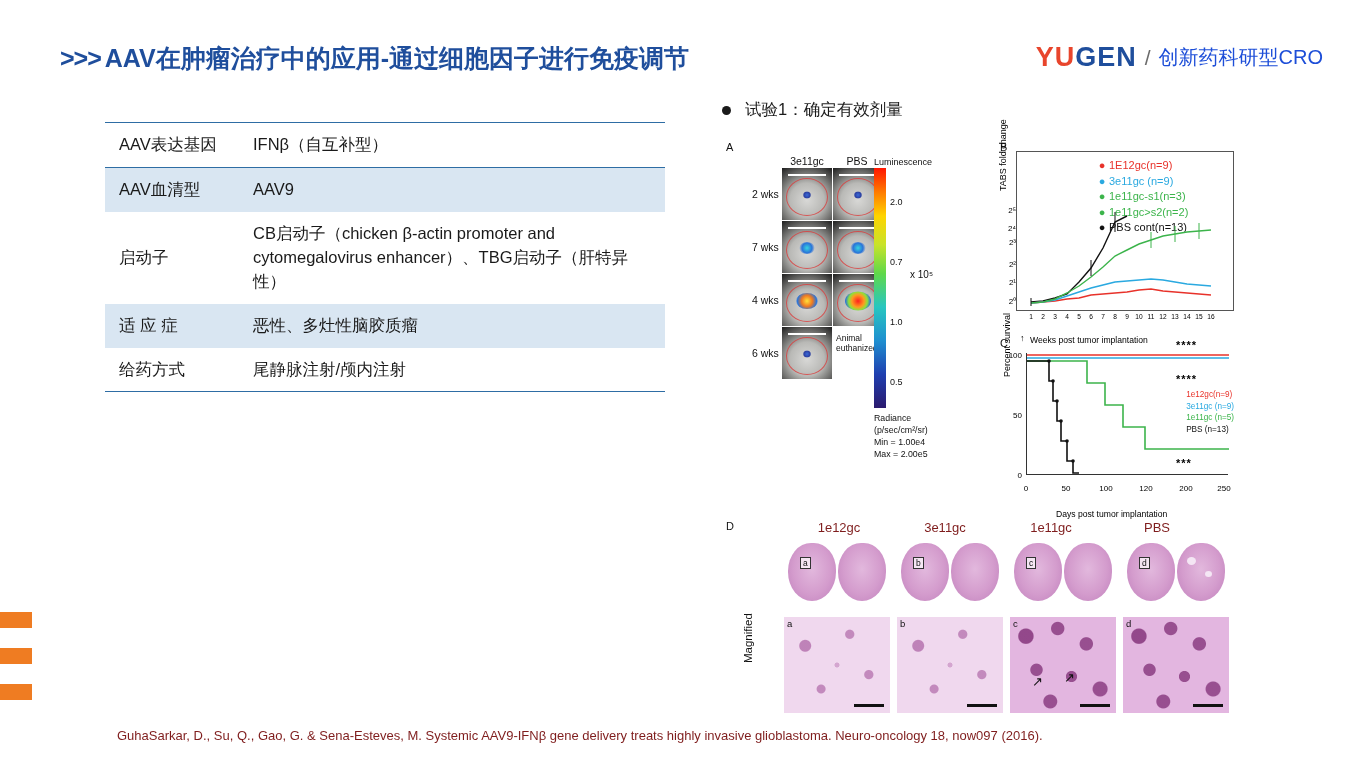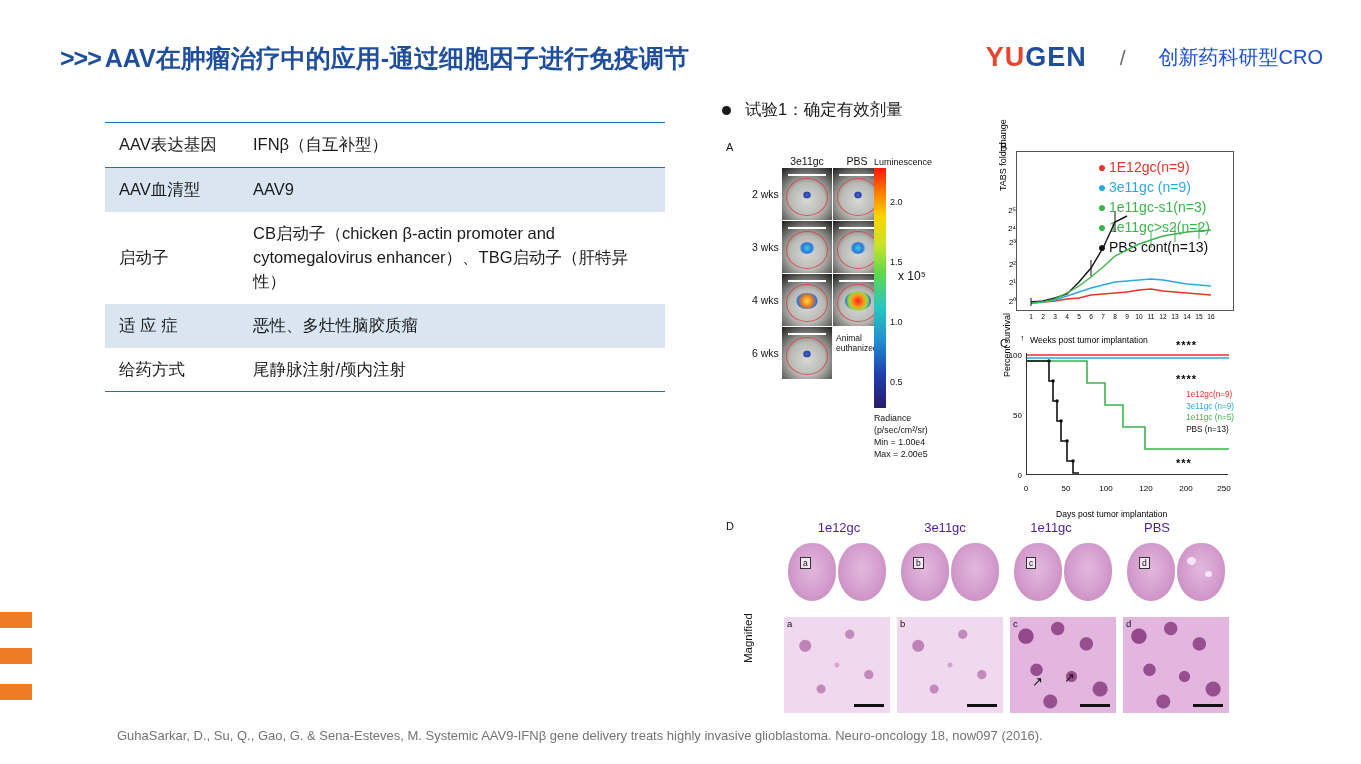--- a/index.html
+++ b/index.html
@@ -13,21 +13,21 @@
   }
   
   .slide-title {
     position:absolute; left:60px; top:42px;
     font-size:25px; font-weight:bold; color:#1f4e9c;
     letter-spacing:0px; white-space:nowrap;
   }
   .slide-title .chev { letter-spacing:-1px; margin-right:4px; }
   .brand {
     position:absolute; right:38px; top:42px;
-    display:flex; align-items:center; white-space:nowrap;gap:25px;
+    display:flex; align-items:center; white-space:nowrap;
   }
   .brand-logo {
     font-size:27px; font-weight:bold; letter-spacing:1px;
   }
   .brand-logo .y { color:#e8452c; }
   .brand-logo .u { color:#e8452c; }
   .brand-logo .g { color:#1f4e9c; }
   .brand-logo .e { color:#1f4e9c; }
   .brand-logo .n { color:#1f4e9c; }
   .brand-sep { color:#6b6b6b; font-size:21px; margin:0 8px; font-weight:300;}
@@ -115,28 +115,28 @@
   .cbar-title { font-size:9px; color:#111; margin-bottom:1px; }
   .cbar-row { display:flex; }
   .cbar {
     width:12px; height:240px;
     background:linear-gradient(to top,
       #2b1a6e 0%, #1f3fb0 14%, #1f8fd0 28%, #28c6c0 42%,
       #5fd84a 56%, #c8e32a 68%, #ffd400 80%, #ff7a00 90%, #ff1500 100%);
   }
   .cbar-ticks { margin-left:4px; height:240px; position:relative; font-size:9px; color:#111; }
   .cbar-ticks span { position:absolute; left:0; transform:translateY(-50%);margin-top:32px; }
-  .cbar-unit { font-size:12px; color:#111; position:absolute; left:24px; top:112px;text-align:center; }
+  .cbar-unit { font-size:10px; color:#111; position:absolute; left:36px; top:112px;text-align:center; }
   .rad { position:absolute; left:148px; top:272px; font-size:8.8px; color:#111; line-height:1.35; }
 
   
   #panelB { position:absolute; left:282px; top:6px; width:238px; height:190px; }
   #panelB .lblB { position:absolute; left:0; top:0; }
   .chartB-box { position:absolute; left:16px; top:10px; width:218px; height:160px; border:1px solid #555; }
-  .legendB { position:absolute; left:78px; top:6px; font-size:14px; line-height:1.42; }
+  .legendB { position:absolute; left:78px; top:6px; font-size:11px; line-height:1.42; }
   .legendB div { white-space:nowrap; }
   .lgd-mark { display:inline-block; width:14px; text-align:center; font-weight:bold; }
   .axB-y { position:absolute; left:-2px; top:50px; font-size:9px; transform:rotate(-90deg); transform-origin:left top; white-space:nowrap; }
   .axB-x { position:absolute; left:30px; bottom:-14px; font-size:8.6px; white-space:nowrap; }
   .ytickB { position:absolute; left:-1px; font-size:8px; transform:translate(-100%,-50%); }
   .xtickB { position:absolute; bottom:-10px; font-size:6.6px; transform:translateX(-50%); }
   .arrowB { position:absolute; left:20px; bottom:-12px; font-size:9px; }
 
   
   #panelC { position:absolute; left:282px; top:202px; width:238px; height:180px; }
@@ -146,21 +146,21 @@
   .starC { position:absolute; font-size:11px; font-weight:bold; letter-spacing:1px; }
   .axC-y { position:absolute; left:2px; top:40px; font-size:9px; transform:rotate(-90deg); transform-origin:left top; white-space:nowrap; }
   .axC-x { position:absolute; left:56px; bottom:-2px; font-size:8.6px; white-space:nowrap; }
   .ytickC { position:absolute; left:22px; font-size:8px; transform:translate(-100%,-50%); }
   .xtickC { position:absolute; bottom:24px; font-size:8px; transform:translateX(-50%); }
 
   
   #panelD { position:absolute; left:8px; top:385px; width:512px; }
   #panelD .lblD { position:absolute; left:0; top:0; }
   .dheads { display:flex; margin-left:60px; }
-  .dheads div { width:106px; text-align:center; font-size:13px; color:#4c1d95; }
+  .dheads div { width:106px; text-align:center; font-size:13px; color:#7f1d1d; }
   .brains { display:flex; margin-left:60px; margin-top:2px; }
   .brain {
     width:106px; height:72px; margin-right:7px; position:relative;
     background:#ffffff;
   }
   .brain .hemi {
     position:absolute; top:6px; width:48px; height:58px;
     background:radial-gradient(ellipse at 50% 45%, #e2b8dd 0%, #d49ccd 55%, #bf7fbb 100%);
     border-radius:48% 46% 50% 50%;
   }
@@ -200,21 +200,21 @@
       radial-gradient(circle at 38% 88%, rgba(120,35,110,.7) 0 6%, rgba(0,0,0,0) 7%),
       #e3b6e0;
   }
   .mag .cap { position:absolute; left:3px; top:1px; font-size:9.5px; color:#111; }
   .mag .scale { position:absolute; right:6px; bottom:6px; width:30px; height:3px; background:#111; }
   .mag .arrow { position:absolute; font-size:13px; color:#111; line-height:1; }
 
   
   .citation {
     position:absolute; left:117px; top:728px;
-    font-size:13px; color:#737373; white-space:nowrap;
+    font-size:13px; color:#7f1d1d; white-space:nowrap;
   }
 </style>
 </head>
 <body>
 
 <div class="slide-title">
   <span class="chev">&gt;&gt;&gt;</span><span>AAV在肿瘤治疗中的应用-通过细胞因子进行免疫调节</span>
 </div>
 
 <div class="brand">
@@ -277,21 +277,21 @@
           <div class="glow g-small"></div>
         </div>
         <div class="mouse">
           <div class="bar"></div>
           <div class="ring"></div>
           <div class="glow g-small"></div>
         </div>
       </div>
 
       <div class="imgrow">
-        <div class="wk">3 wks</div>
+        <div class="wk">7 wks</div>
         <div class="mouse">
           <div class="bar"></div>
           <div class="ring"></div>
           <div class="glow g-med"></div>
         </div>
         <div class="mouse">
           <div class="bar"></div>
           <div class="ring"></div>
           <div class="glow g-med"></div>
         </div>
@@ -324,21 +324,21 @@
         </div>
       </div>
     </div>
 
     <div class="cbar-wrap">
       <div class="cbar-title">Luminescence</div>
       <div class="cbar-row">
         <div class="cbar"></div>
         <div class="cbar-ticks">
           <span style="top:2px">2.0</span>
-          <span style="top:62px">1.5</span>
+          <span style="top:62px">0.7</span>
           <span style="top:122px">1.0</span>
           <span style="top:182px">0.5</span>
         </div>
         <div class="cbar-unit">x 10⁵</div>
       </div>
     </div>
     <div class="rad">
       <div>Radiance</div>
       <div>(p/sec/cm²/sr)</div>
       <div>Min = 1.00e4</div>

